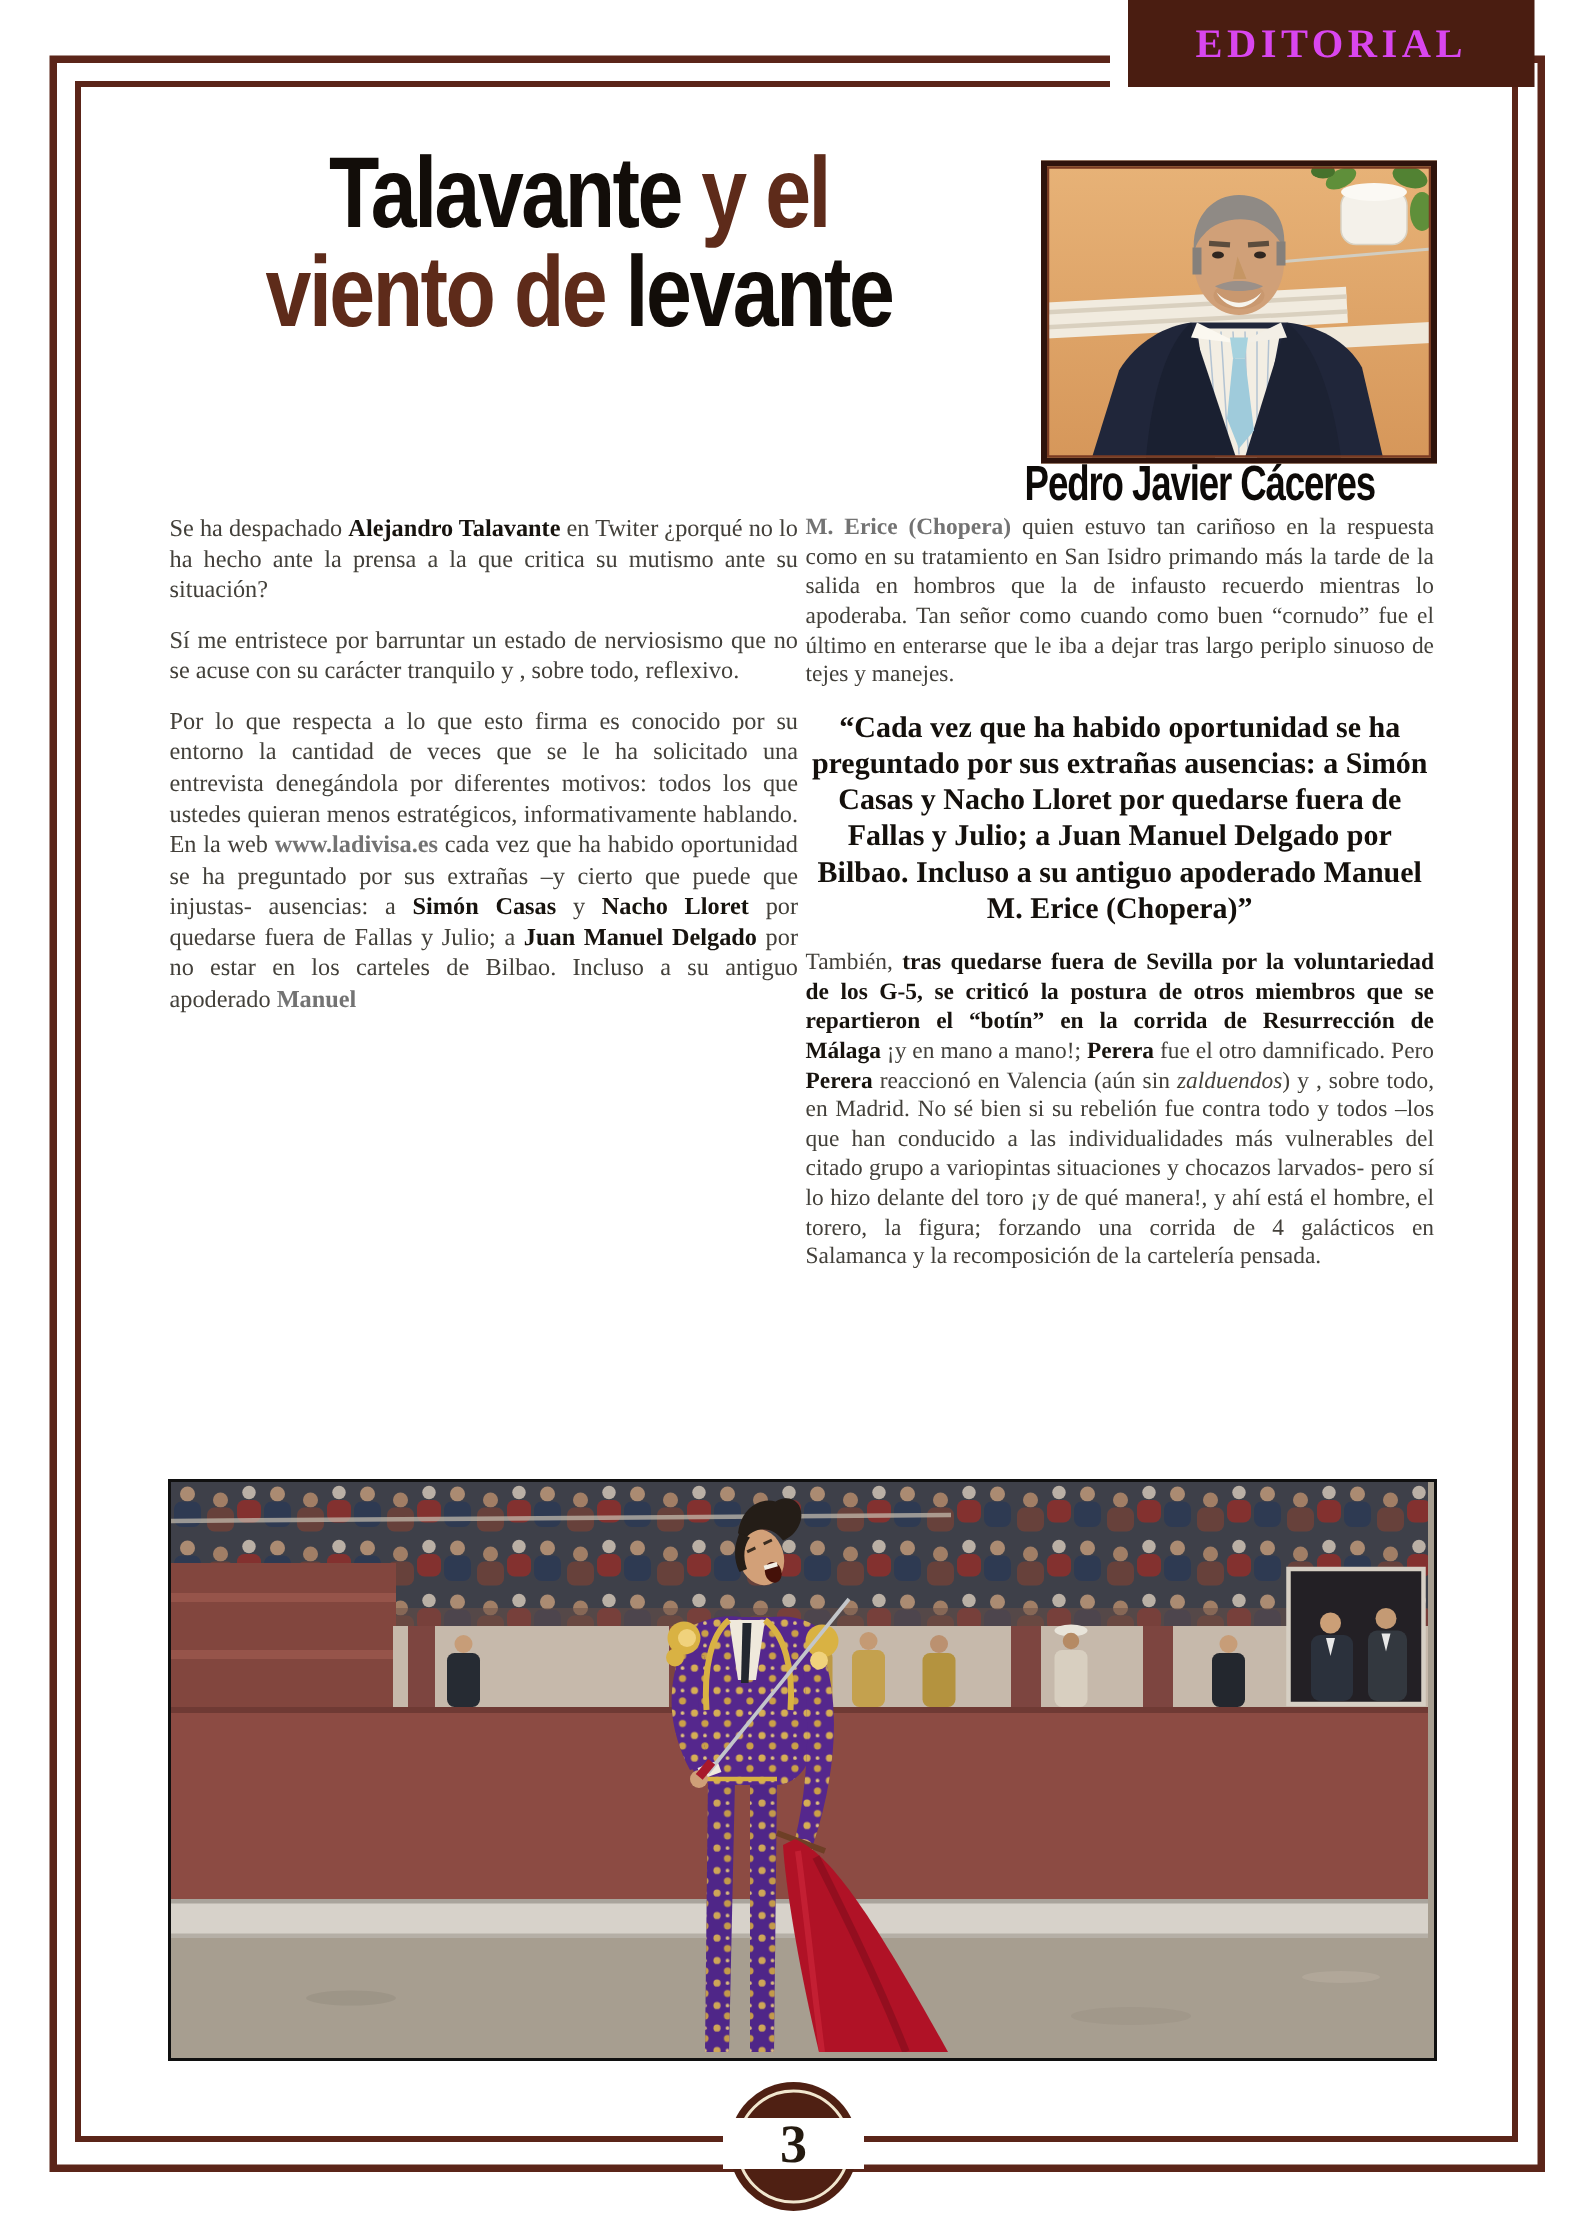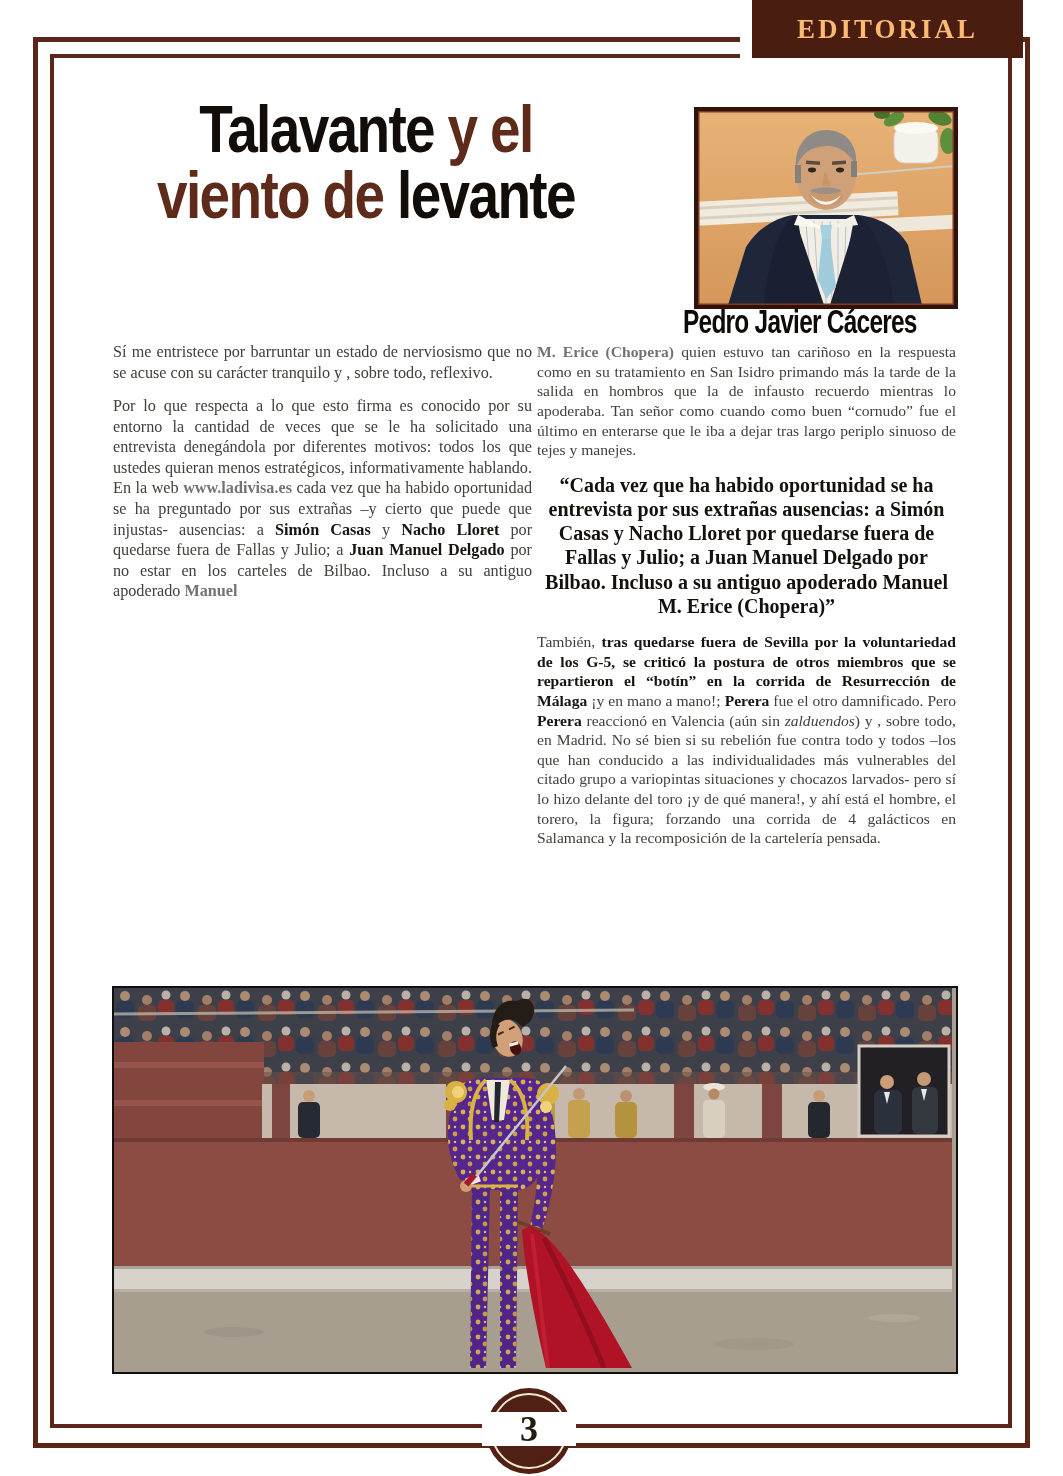--- a/index.html
+++ b/index.html
@@ -9,25 +9,25 @@
   
   .frame-outer{position:absolute;left:33px;top:37px;width:987px;height:1401px;
                border:5px solid #5b2519;z-index:1;}
   .frame-inner{position:absolute;left:50px;top:54px;width:954px;height:1366px;
                border:4px solid #5b2519;z-index:1;}
 
   
   .editorial{position:absolute;left:752px;top:0;width:271px;height:58px;background:#4a1d11;
              z-index:5;display:flex;align-items:center;justify-content:center;}
   .editorial::before{content:"";position:absolute;left:-12px;top:0;width:12px;height:100%;background:#fff;}
-  .editorial-label{color:#fdba74;font-family:"Liberation Serif",serif;font-weight:bold;
+  .editorial-label{color:#d946ef;font-family:"Liberation Serif",serif;font-weight:bold;
                    font-size:27px;letter-spacing:3px;}
 
   
-  .title{position:absolute;left:41px;top:96px;width:650px;margin:0;text-align:center;
+  .title{position:absolute;left:61px;top:96px;width:650px;margin:0;text-align:center;
          font-family:"Liberation Sans",sans-serif;font-weight:bold;font-size:67px;
          line-height:66px;letter-spacing:-2px;z-index:2;}
   .title .line{display:block;transform:scaleX(0.82);transform-origin:50% 50%;white-space:nowrap;}
   .s-dark{color:#120d09;}
   .s-brown{color:#5e2b1a;}
 
   
   .portrait{position:absolute;left:694px;top:107px;width:256px;height:194px;margin:0;
             border:4px solid #2f130c;z-index:2;background:#dea468;}
   .portrait svg{display:block;}
@@ -138,26 +138,27 @@
       </g>
       <rect x="0" y="0" width="256" height="194" fill="none" stroke="#7a3b23" stroke-width="3"></rect>
     </svg>
   </figure>
 
   <div class="caption">
     <span class="condense">Pedro Javier Cáceres</span>
   </div>
 
   <div class="col col-left">
+      <p class="para"><span class="s-n">Se ha despachado </span><span class="s-b">Alejandro Talavante</span><span class="s-n"> en Twiter ¿porqué no lo ha hecho ante la prensa a la que critica su mutismo ante su situación?</span></p>
       <p class="para"><span class="s-n">Sí me entristece por barruntar un estado de nerviosismo que no se acuse con su carácter tranquilo y , sobre todo, reflexivo.</span></p>
       <p class="para"><span class="s-n">Por lo que respecta a lo que esto firma es conocido por su entorno la cantidad de veces que se le ha solicitado una entrevista denegándola por diferentes motivos: todos los que ustedes quieran menos estratégicos, informativamente hablando. En la web </span><span class="s-nb">www.ladivisa.es</span><span class="s-n"> cada vez que ha habido oportunidad se ha preguntado por sus extrañas –y cierto que puede que injustas- ausencias: a </span><span class="s-b">Simón Casas</span><span class="s-n"> y </span><span class="s-b">Nacho Lloret</span><span class="s-n"> por quedarse fuera de Fallas y Julio; a </span><span class="s-b">Juan Manuel Delgado</span><span class="s-n"> por no estar en los carteles de Bilbao. Incluso a su antiguo apoderado </span><span class="s-nb">Manuel</span></p>
     </div>
   <div class="col col-right">
       <p class="para"><span class="s-nb">M. Erice (Chopera)</span><span class="s-n"> quien estuvo tan cariñoso en la respuesta como en su tratamiento en San Isidro primando más la tarde de la salida en hombros que la de infausto recuerdo mientras lo apoderaba. Tan señor como cuando como buen “cornudo” fue el último en enterarse que le iba a dejar tras largo periplo sinuoso de tejes y manejes.</span></p>
-      <div class="pullquote">“Cada vez que ha habido oportunidad se ha entrevista por sus extrañas ausencias: a Simón Casas y Nacho Lloret por quedarse fuera de Fallas y Julio; a Juan Manuel Delgado por Bilbao. Incluso a su antiguo apoderado Manuel M. Erice (Chopera)”</div>
+      <div class="pullquote">“Cada vez que ha habido oportunidad se ha preguntado por sus extrañas ausencias: a Simón Casas y Nacho Lloret por quedarse fuera de Fallas y Julio; a Juan Manuel Delgado por Bilbao. Incluso a su antiguo apoderado Manuel M. Erice (Chopera)”</div>
       <p class="para"><span class="s-n">También, </span><span class="s-b">tras quedarse fuera de Sevilla por la voluntariedad de los G-5, se criticó la postura de otros miembros que se repartieron el “botín” en la corrida de Resurrección de Málaga</span><span class="s-n"> ¡y en mano a mano!; </span><span class="s-b">Perera</span><span class="s-n"> fue el otro damnificado. Pero </span><span class="s-b">Perera</span><span class="s-n"> reaccionó en Valencia (aún sin </span><span class="s-i">zalduendos</span><span class="s-n">) y , sobre todo, en Madrid. No sé bien si su rebelión fue contra todo y todos –los que han conducido a las individualidades más vulnerables del citado grupo a variopintas situaciones y chocazos larvados- pero sí lo hizo delante del toro ¡y de qué manera!, y ahí está el hombre, el torero, la figura; forzando una corrida de 4 galácticos en Salamanca y la recomposición de la cartelería pensada.</span></p>
     </div>
 
   <figure class="action">
     <svg width="838" height="380" viewBox="0 0 838 380">
       <defs>
         <pattern id="crowdP" width="60" height="36" patternUnits="userSpaceOnUse">
           <rect width="60" height="36" fill="#43454e"></rect>
           <circle cx="11" cy="8" r="5" fill="#c7a07f"></circle>
           <rect x="2" y="13" width="18" height="17" rx="5" fill="#2f3d58"></rect>

